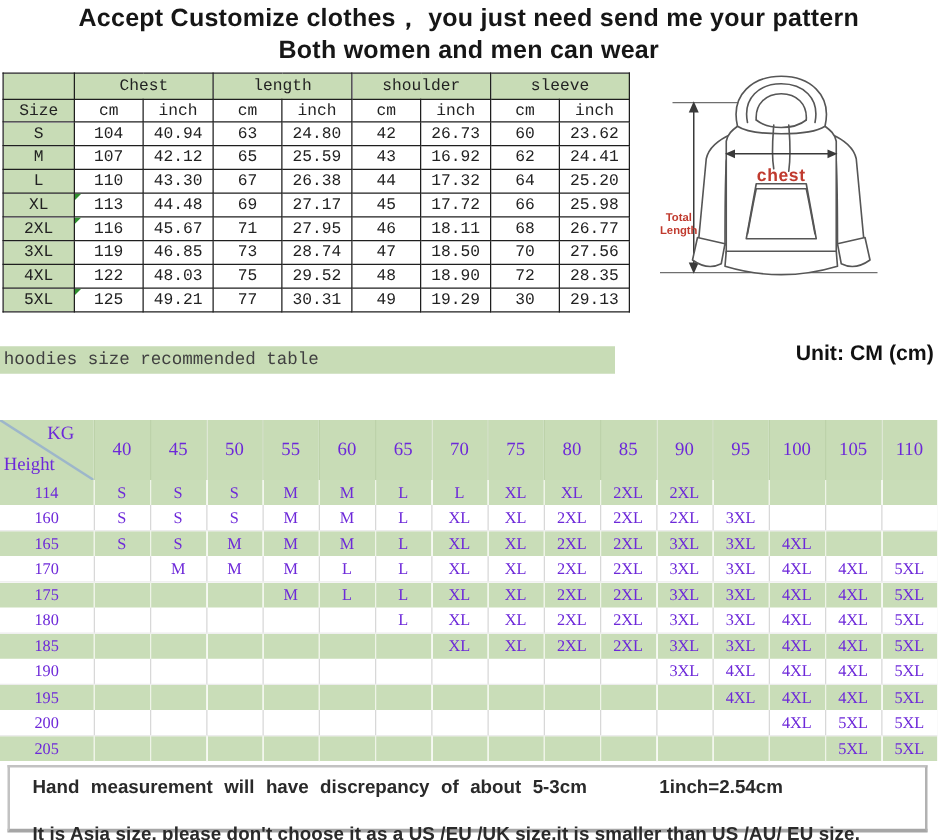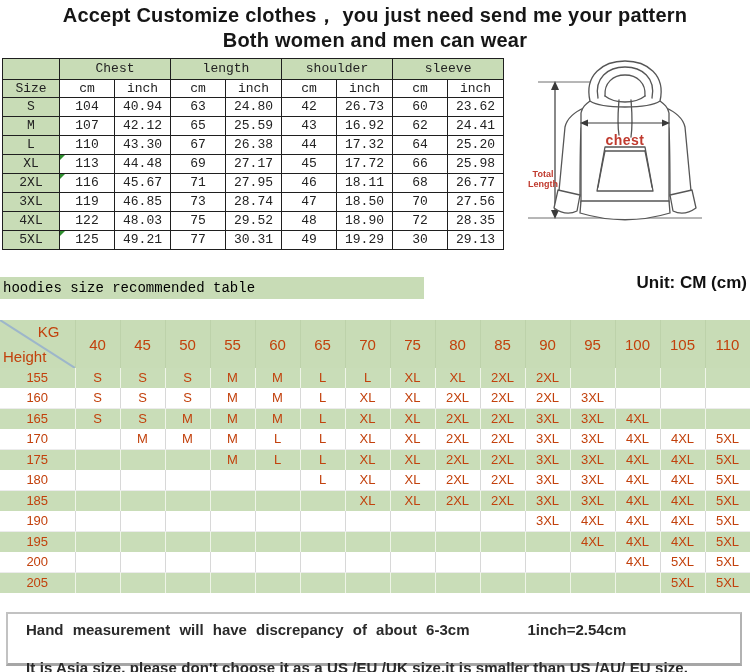--- a/index.html
+++ b/index.html
@@ -37,30 +37,30 @@
     position:absolute; left:521px; top:141px; width:44px; text-align:center;
     font-size:9px; line-height:10px; font-weight:bold; color:#c03a2e;margin-top:28px;
   }
   .chest-label {
     position:absolute; left:585px; top:132px; width:80px; text-align:center;
     font-size:14px; font-weight:bold; color:#c03a2e; letter-spacing:0.5px;
   }
 
   
   .band {
-    position:absolute; left:0; top:277px; width:424px; height:22px;
+    position:absolute; left:0; top:277px; width:492px; height:22px;
     background:#c8dcb6; font-family:"Liberation Mono", monospace;
-    font-size:14px; line-height:22px; padding-left:3px; box-sizing:border-box; color:#000000;
+    font-size:14px; line-height:22px; padding-left:3px; box-sizing:border-box; color:#404040;
   }
   .unit-note { position:absolute; right:3px; top:273px; font-size:17px; font-weight:bold; color:#111;margin-left:12px; }
 
   
   .rec-table {
-    position:absolute; left:0; top:320px; width:750px;
-    font-family:Liberation Sans, sans-serif; color:#c2410c;
+    position:absolute; left:0; top:336px; width:750px;
+    font-family:Liberation Serif, serif; color:#6d28d9;
   }
   .rec-table th, .rec-table td { padding:0; text-align:center; font-weight:normal; overflow:hidden; }
   .rec-table thead th {
     background:#c8dcb6; height:48px; font-size:15px;
     border-right:1px solid #bdd2aa;
   }
   .rec-table tbody td { height:20px; line-height:20px; font-size:13px; border-right:1px solid #d8d8d8; }
   .rec-table tbody tr.w td { background:#fff; border-bottom:1px solid #ececec; }
   .rec-table tbody tr.g td { background:#c9ddb8; border-right-color:#eef4e7; }
   .diag { position:relative; }
@@ -286,21 +286,21 @@
           <th>85</th>
           <th>90</th>
           <th>95</th>
           <th>100</th>
           <th>105</th>
           <th>110</th>
         </tr>
     </thead>
     <tbody>
         <tr class="g">
-          <td>155</td>
+          <td>114</td>
           <td>S</td>
           <td>S</td>
           <td>S</td>
           <td>M</td>
           <td>M</td>
           <td>L</td>
           <td>L</td>
           <td>XL</td>
           <td>XL</td>
           <td>2XL</td>
@@ -488,19 +488,19 @@
           <td></td>
           <td></td>
           <td>5XL</td>
           <td>5XL</td>
         </tr>
       </tbody>
   </table>
 
   <div class="footer-box">
     <div class="footer-line footer-line1">
-      <span class="left">Hand measurement will have discrepancy of about 6-3cm</span>
+      <span class="left">Hand measurement will have discrepancy of about 5-3cm</span>
       <span class="right">1inch=2.54cm</span>
     </div>
     <div class="footer-line footer-line2">It is Asia size, please don't choose it as a US /EU /UK size,it is smaller than US /AU/ EU size.</div>
   </div>
 
 </div>
 
 </body></html>

